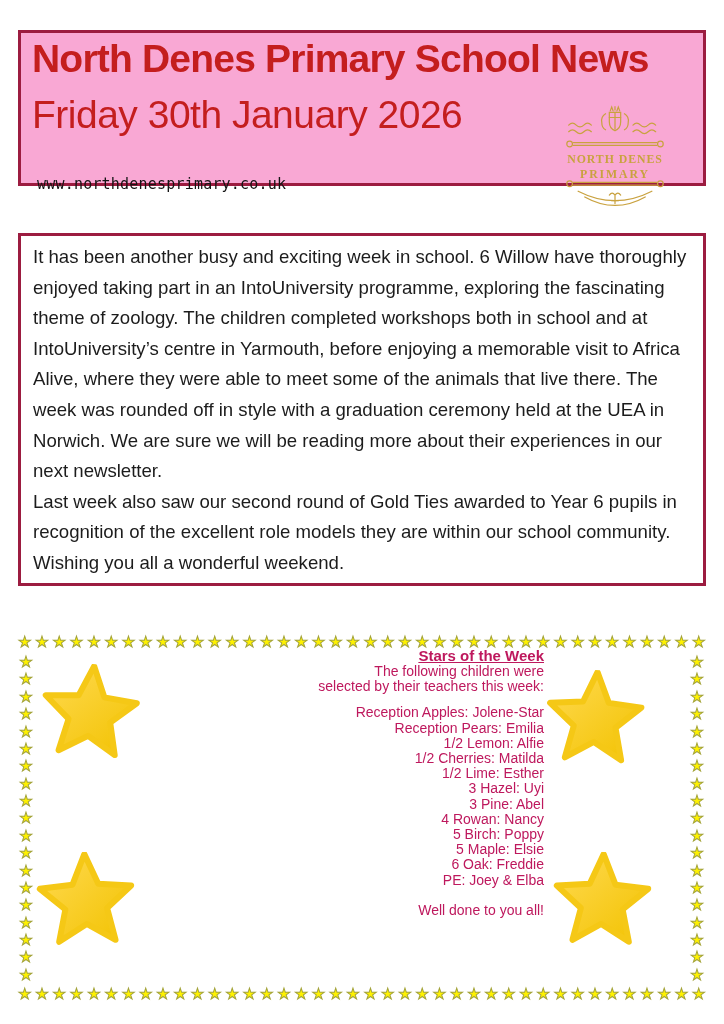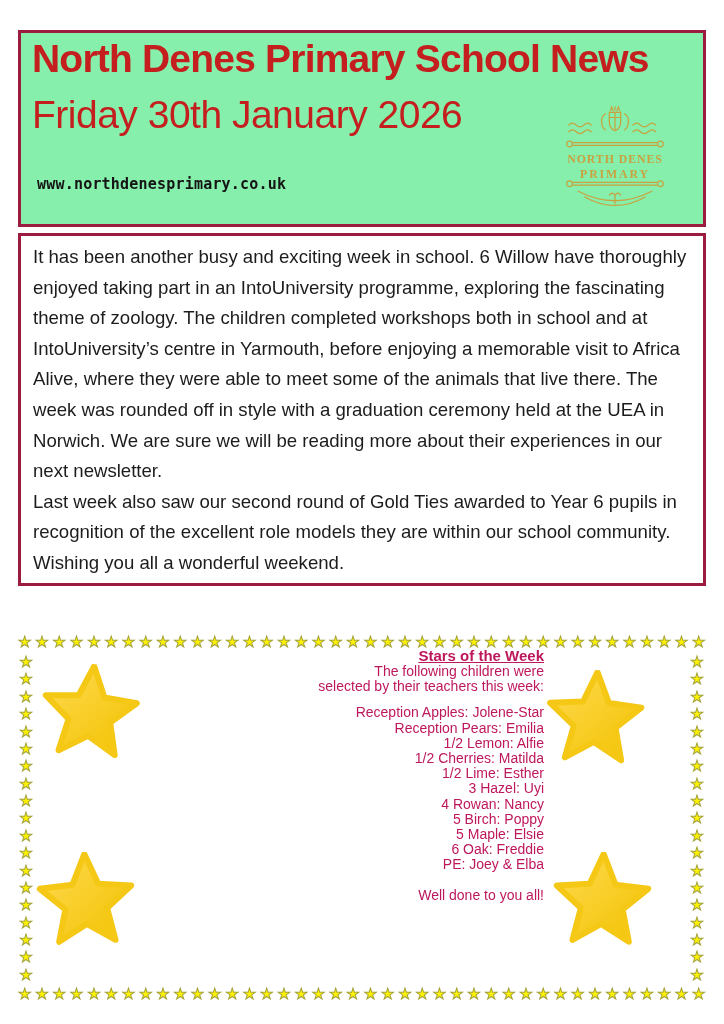--- a/index.html
+++ b/index.html
@@ -1,27 +1,27 @@
 <!DOCTYPE html>
 <html><head>
 <meta charset="utf-8">
 <style>
   html,body{margin:0;padding:0;background:#fff;}
   .page{position:relative;width:724px;height:1024px;background:#ffffff;overflow:hidden;
         font-family:"Liberation Sans", sans-serif;}
 
   
-  .header-box{position:absolute;left:18px;top:30px;width:688px;height:197px;
-              border:3px solid #9C1C40;box-sizing:border-box;background:#86efac;}
+  .header-box{position:absolute;left:18px;top:30px;width:688px;height:156px;
+              border:3px solid #9C1C40;box-sizing:border-box;background:#f9a8d4;}
   .nl-title{position:absolute;left:11px;top:4px;font-size:39px;font-weight:bold;
             letter-spacing:-0.8px;color:#C41E1E;white-space:nowrap;}
   .nl-date{position:absolute;left:11px;top:60px;font-size:39px;letter-spacing:-0.5px;
            color:#C41E1E;white-space:nowrap;}
   .nl-url{position:absolute;left:16px;top:142px;font-family:"DejaVu Sans Mono",monospace;
-          font-weight:bold;font-size:15px;color:#141414;letter-spacing:0.2px;}
+          font-weight:normal;font-size:15px;color:#141414;letter-spacing:0.2px;}
   .logo{position:absolute;right:36px;top:68px;width:104px;height:120px;}
 
   
   .article-box{position:absolute;left:18px;top:233px;width:688px;height:353px;
                border:3px solid #9C1C40;box-sizing:border-box;background:#fff;
                padding:6px 12px 0 12px;font-size:18.6px;line-height:30.6px;color:#1c1c1c;}
   .article-box p{margin:0;}
 
   
   .stars-section{position:absolute;left:0;top:630px;width:724px;height:394px;background:#fff;}
@@ -262,20 +262,21 @@
       <div class="stars-title">Stars of the Week</div>
       <div>The following children were</div>
       <div>selected by their teachers this week:</div>
       <div class="stars-entries">
         <div>Reception Apples: Jolene-Star</div>
         <div>Reception Pears: Emilia</div>
         <div>1/2 Lemon: Alfie</div>
         <div>1/2 Cherries: Matilda</div>
         <div>1/2 Lime: Esther</div>
         <div>3 Hazel: Uyi</div>
+        <div>3 Pine: Abel</div>
         <div>4 Rowan: Nancy</div>
         <div>5 Birch: Poppy</div>
         <div>5 Maple: Elsie</div>
         <div>6 Oak: Freddie</div>
         <div>PE: Joey &amp; Elba</div>
       </div>
       <div class="stars-closing">Well done to you all!</div>
     </div>
   </section>
 

